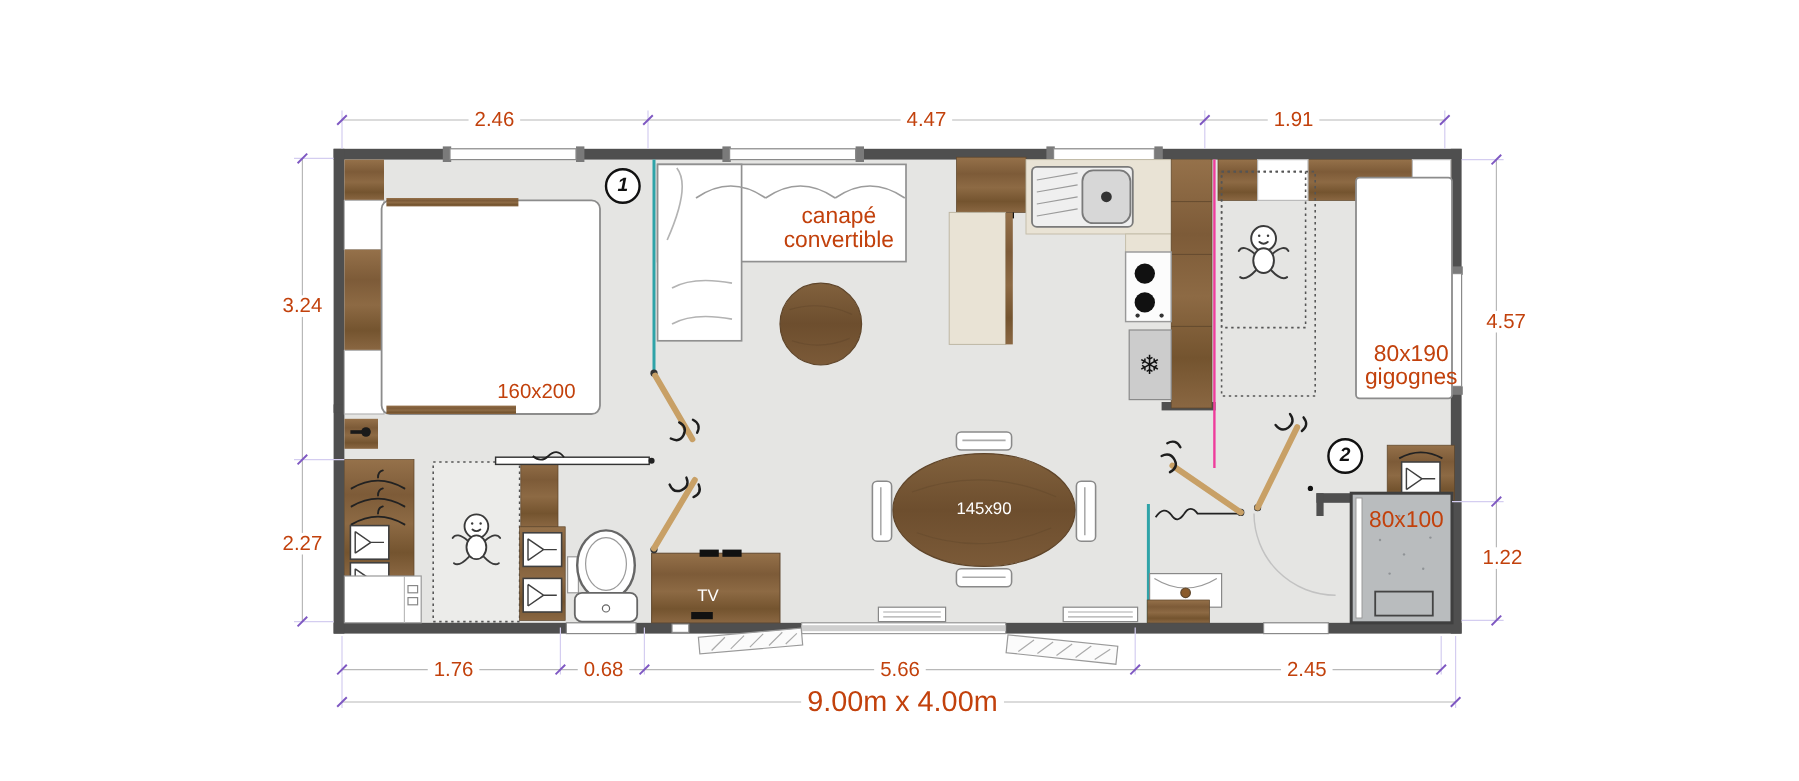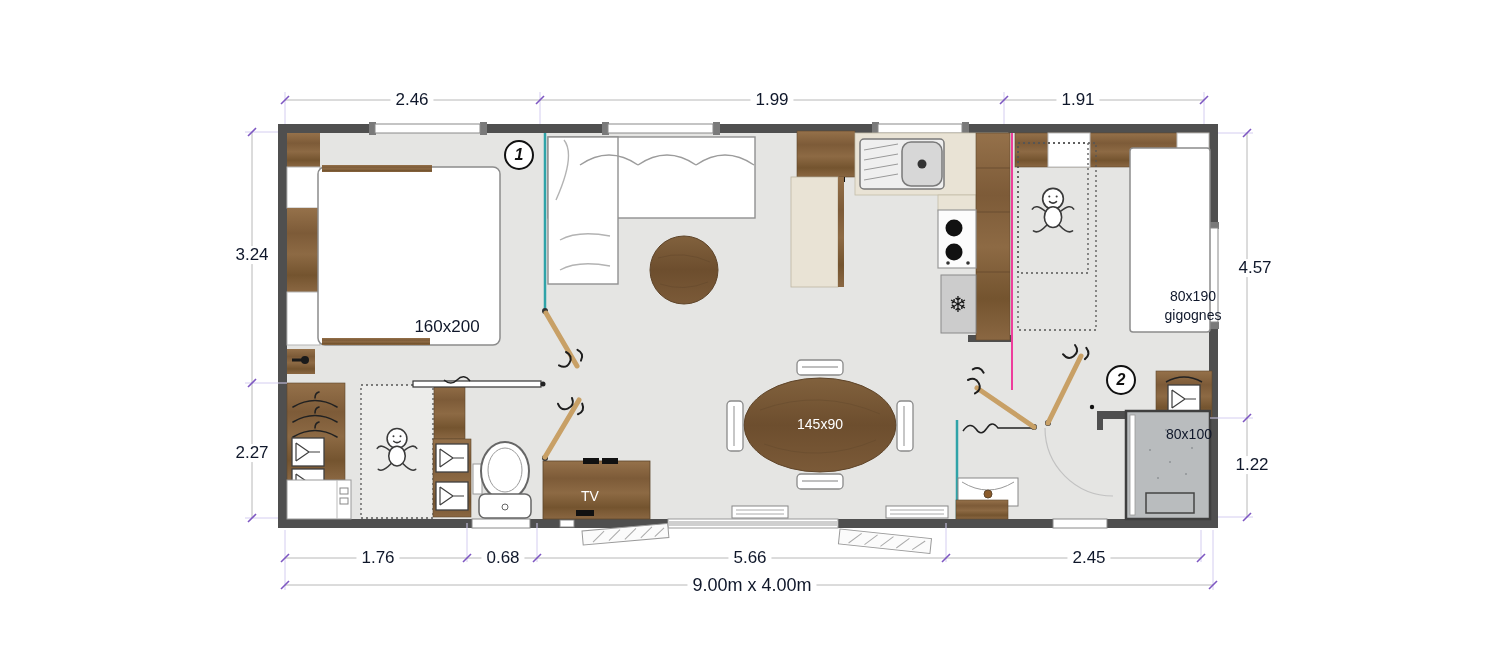--- a/index.html
+++ b/index.html
@@ -1,25 +1,25 @@
 <!DOCTYPE html>
 <html><head>
 <meta charset="utf-8">
 <style>
   html,body{margin:0;padding:0;background:#fff;}
   #stage{position:relative;width:1499px;height:651px;background:#fff;overflow:hidden;
          font-family:"Liberation Sans",sans-serif;color:#111;}
   #plan-svg{position:absolute;left:0;top:0;}
   .lbl{position:absolute;transform:translate(-50%,-50%);white-space:nowrap;
-       font-size:17px;color:#0f172a;line-height:1.05;text-align:center;}
+       font-size:17px;color:#c2410c;line-height:1.05;text-align:center;}
   .dim{background:#fff;padding:0 5px;font-size:17px;}
-  .big{font-size:18px;}
+  .big{font-size:24px;}
   .onwood{color:#fff;background:transparent;font-size:14px;}
   .wrap{white-space:normal;width:104px;font-size:19px;background:#fff;}
-  .two{font-size:14px;background:transparent;margin-left:17px;}
+  .two{font-size:19px;background:transparent;}
   .badge{position:absolute;transform:translate(-50%,-50%);width:26px;height:26px;border:2.2px solid #111;
          border-radius:50%;background:#fff;display:flex;align-items:center;justify-content:center;
          font-size:16px;font-weight:bold;font-style:italic;}
 </style>
 </head>
 <body>
 
 <div id="stage">
 
 <svg id="plan-svg" width="1499" height="651" viewBox="0 0 1499 651">
@@ -318,33 +318,34 @@
         <path d="M-4 4 L4 -4" transform="translate(467,558)"></path>
     <path d="M-4 4 L4 -4" transform="translate(537,558)"></path>
         <path d="M-4 4 L4 -4" transform="translate(946,558)"></path>
     <path d="M-4 4 L4 -4" transform="translate(1201,558)"></path>
     <path d="M-4 4 L4 -4" transform="translate(285,585)"></path>
         <path d="M-4 4 L4 -4" transform="translate(1213,585)"></path>
   </g>
 </svg>
 
 <div class="lbl dim" style="left:412px;top:100px">2.46</div>
-<div class="lbl dim" style="left:772px;top:100px">1.99</div>
+<div class="lbl dim" style="left:772px;top:100px">4.47</div>
 <div class="lbl dim" style="left:1078px;top:100px">1.91</div>
 <div class="lbl dim" style="left:252px;top:255px">3.24</div>
 <div class="lbl dim" style="left:252px;top:453px">2.27</div>
 <div class="lbl dim" style="left:1255px;top:268px">4.57</div>
 <div class="lbl dim" style="left:1252px;top:465px">1.22</div>
 <div class="lbl dim" style="left:378px;top:558px">1.76</div>
 <div class="lbl dim" style="left:503px;top:558px">0.68</div>
 <div class="lbl dim" style="left:750px;top:558px">5.66</div>
 <div class="lbl dim" style="left:1089px;top:558px">2.45</div>
 <div class="lbl dim big" style="left:752px;top:585px">9.00m x 4.00m</div>
 
 <div class="lbl" style="left:447px;top:327px">160x200</div>
+<div class="lbl wrap" style="left:699px;top:191px">canapé convertible</div>
 <div class="lbl two" style="left:1176px;top:296px">80x190</div>
 <div class="lbl two" style="left:1176px;top:315px">gigognes</div>
 <div class="lbl onwood" style="left:820px;top:424px">145x90</div>
 <div class="lbl two" style="left:1172px;top:434px">80x100</div>
 <div class="lbl onwood" style="left:590px;top:496px">TV</div>
 
 <div class="badge" style="left:519px;top:155px">1</div>
 <div class="badge" style="left:1121px;top:380px">2</div>
 
 </div>

